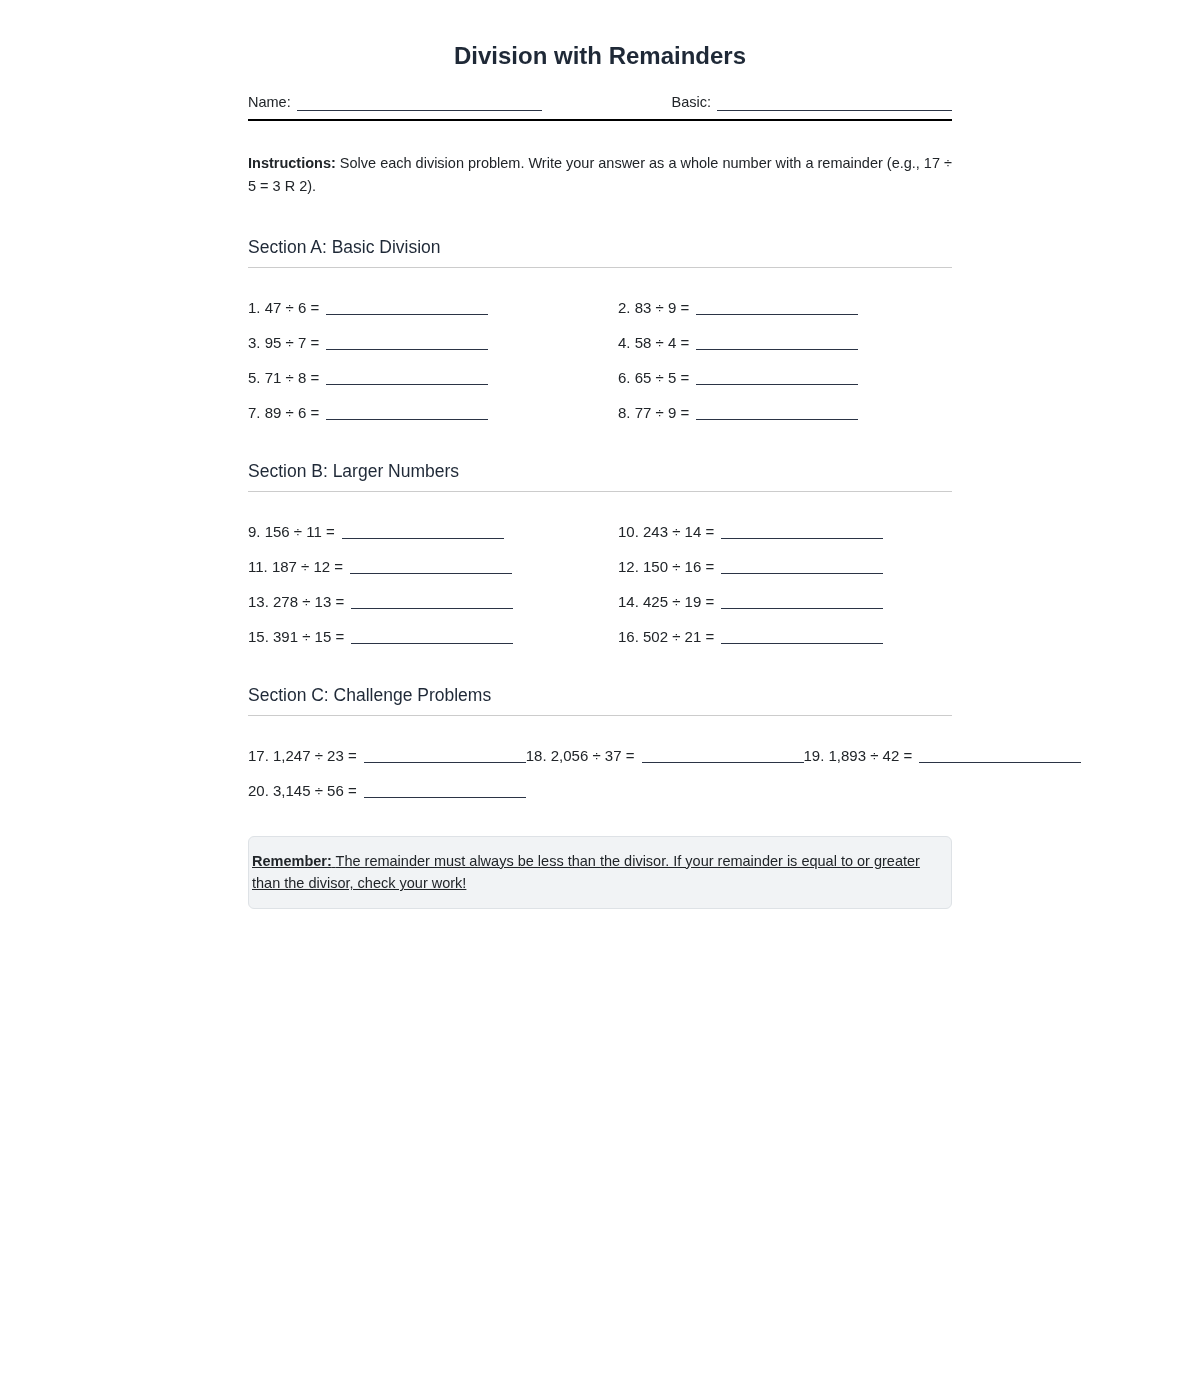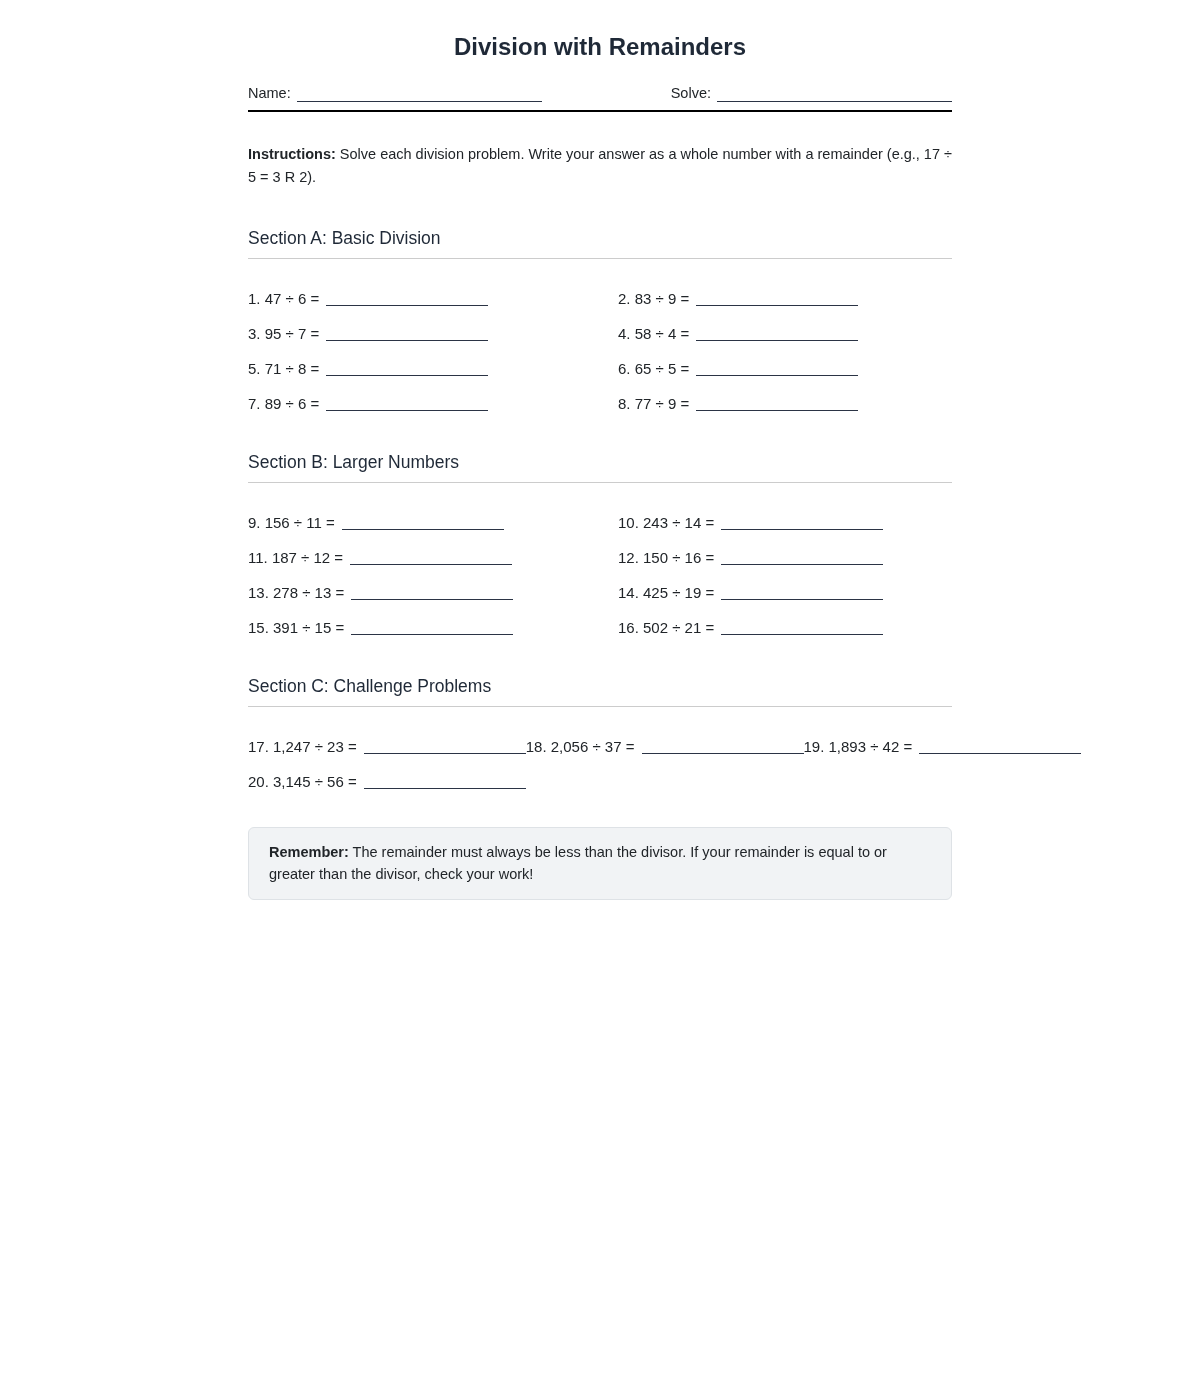--- a/index.html
+++ b/index.html
@@ -26,21 +26,21 @@
   .sheet {
     width: 704px;
     margin: 0 auto;
     padding-top: 33px;
   }
   .title {
     font-size: 24px;
     font-weight: bold;
     color: var(--heading);
     text-align: center;
-    margin: 0 0 24px 0;
+    margin: 9px 0 24px 0;
   }
   .name-date-row {
     display: flex;
     justify-content: space-between;
     align-items: flex-end;
     font-size: 14.5px;
   }
   .field-group {
     display: flex;
     align-items: flex-end;
@@ -87,40 +87,41 @@
     border-bottom: 1.5px solid var(--line);
     height: 14px;
     margin-left: 7px;
     vertical-align: -2px;
   }
   .note-box {
     margin-top: 36px;
     background: var(--note-bg);
     border: 1px solid var(--note-border);
     border-radius: 6px;
-    padding: 13px 20px;
+    padding: 13px 3px;
     font-size: 14.5px;
     line-height: 1.57;
+    text-decoration: underline;
   }
   .bold { font-weight: bold; }
 </style>
 </head>
 <body>
 
 <div class="sheet">
 
   <h1 class="title">Division with Remainders</h1>
 
   <div class="name-date-row">
     <div class="field-group">
       <span class="field-label">Name:</span>
       <span class="write-line name-line"></span>
     </div>
     <div class="field-group">
-      <span class="field-label">Solve:</span>
+      <span class="field-label">Basic:</span>
       <span class="write-line date-line"></span>
     </div>
   </div>
 
   <hr class="thick-rule">
 
   <p class="instructions"><span class="bold">Instructions:</span> <span>Solve each division problem. Write your answer as a whole number with a remainder (e.g., 17 ÷ 5 = 3 R 2).</span></p>
 
   <h2 class="section-heading">Section A: Basic Division</h2>
   <div class="problems">

